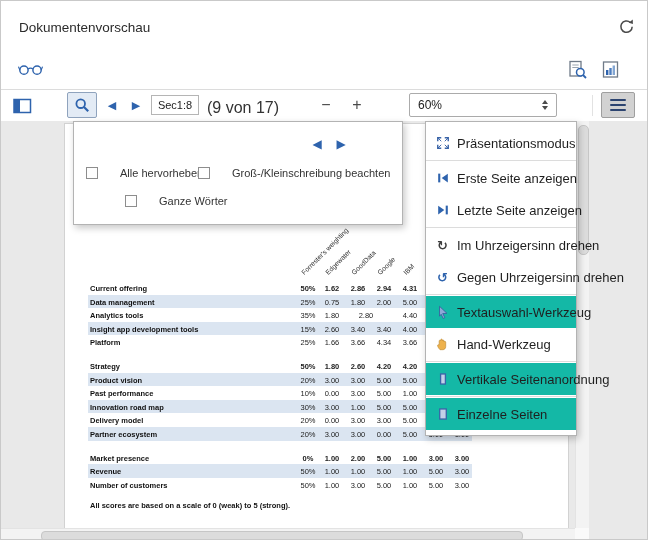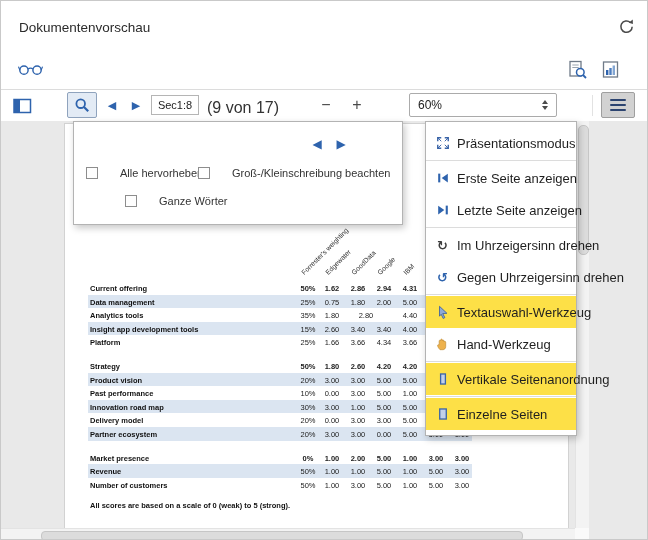--- a/index.html
+++ b/index.html
@@ -59,21 +59,21 @@
   .search-input::placeholder{color:#999;font-style:italic;opacity:1}
   .find-btn{position:absolute;top:12px;width:20px;height:20px;display:flex;align-items:center;justify-content:center}
   .find-prev{left:233px}.find-next{left:257px}
   .find-btn .tri{font-size:12px}
   .cb-group{position:absolute;display:flex;align-items:flex-start;gap:22px}
   .checkbox{width:12px;height:12px;border:1px solid #8d8d8d;background:#fefefe;display:inline-block;box-sizing:border-box}
   .cb-label{font-size:11px;color:#333;white-space:nowrap}
 
   .view-menu{position:absolute;left:424px;top:120px;width:150px;background:#fff;border:1px solid #b3b3b3;box-shadow:2px 3px 7px rgba(0,0,0,.22);z-index:30;padding:5px 0}
   .menu-item{display:flex;align-items:center;height:32px;padding:0 4px 0 9px;gap:7px;cursor:pointer}
-  .menu-item.selected{background:#fde047}
+  .menu-item.selected{background:#14b8a6}
   .mi-icon{width:15px;min-width:15px;height:15px;display:flex;align-items:center;justify-content:center}
   .mi-label{font-size:13px;color:#1f1f1f;white-space:nowrap}
   .menu-divider{height:1px;background:#dcdcdc;margin:1px 0}
   .glyph{font-family:"DejaVu Sans",sans-serif;font-size:13px;line-height:1;font-weight:bold}
 </style>
 </head>
 <body>
 
 <div>
   <div class="panel-title">Dokumentenvorschau</div>

